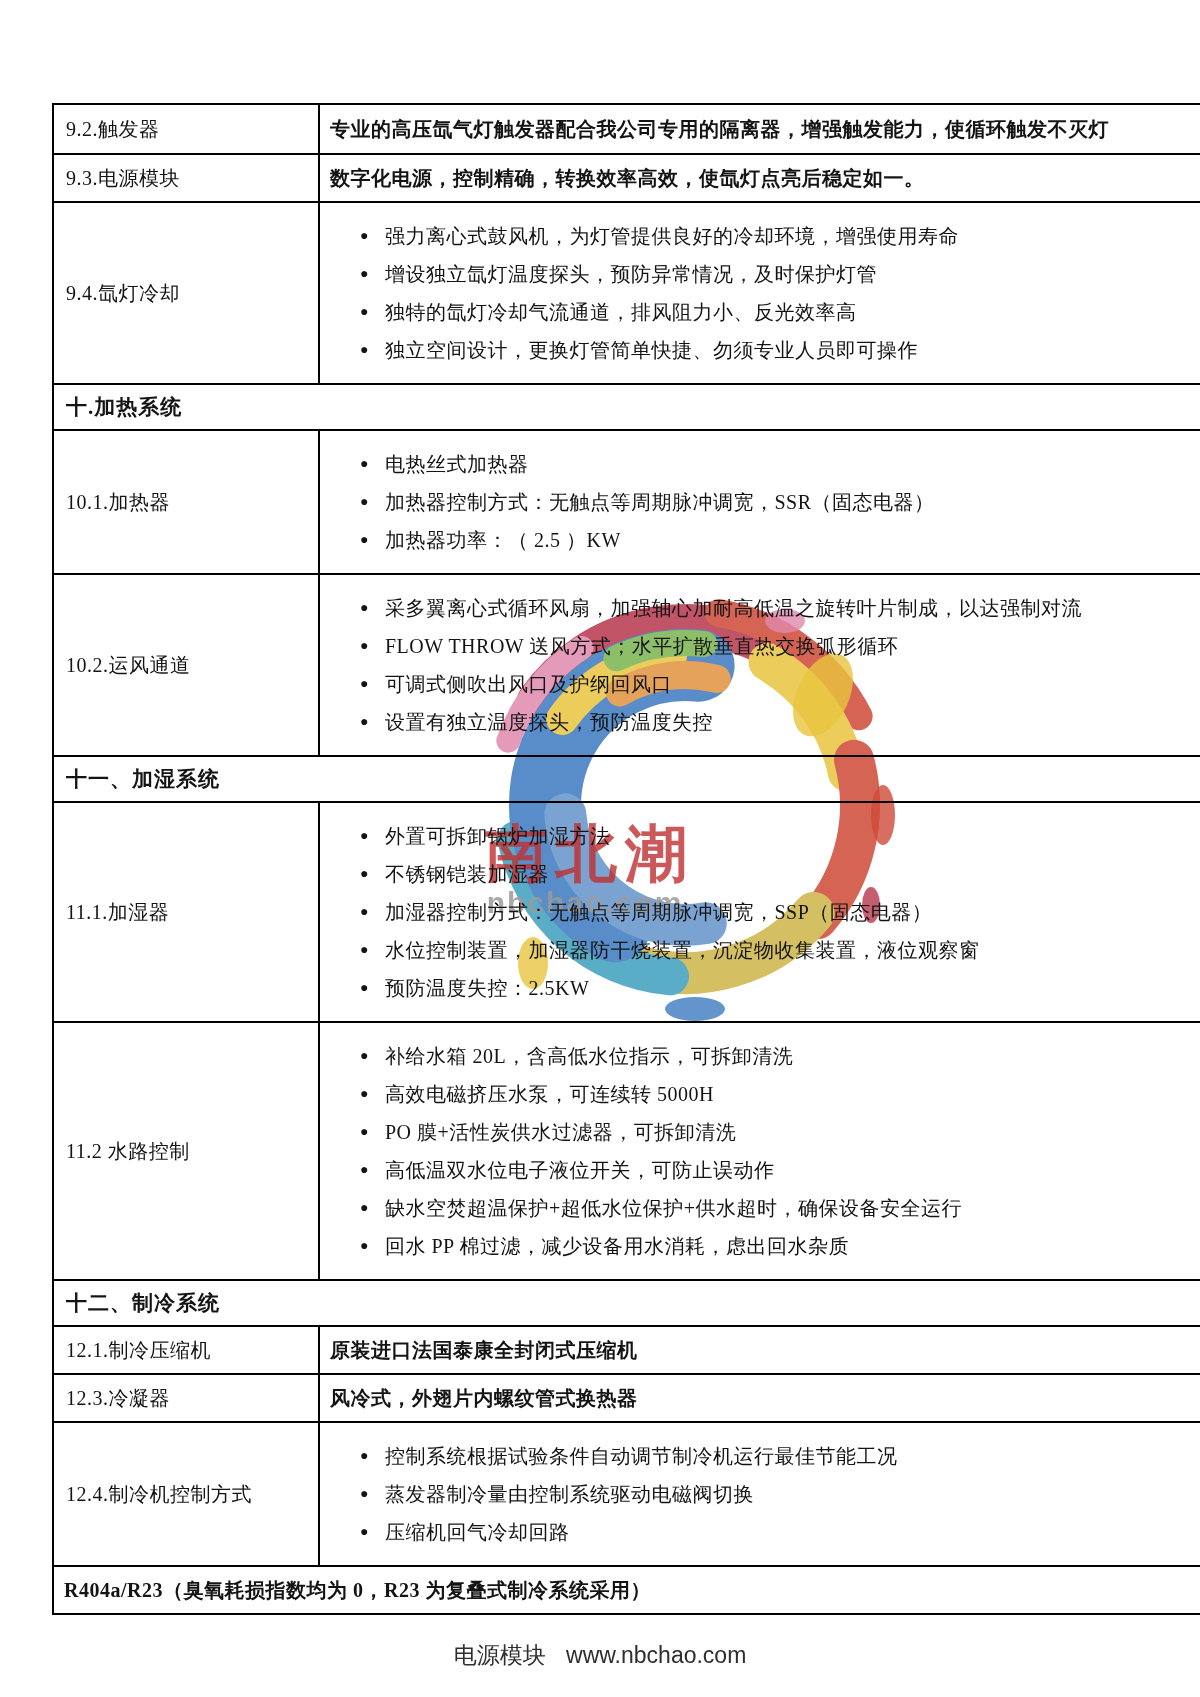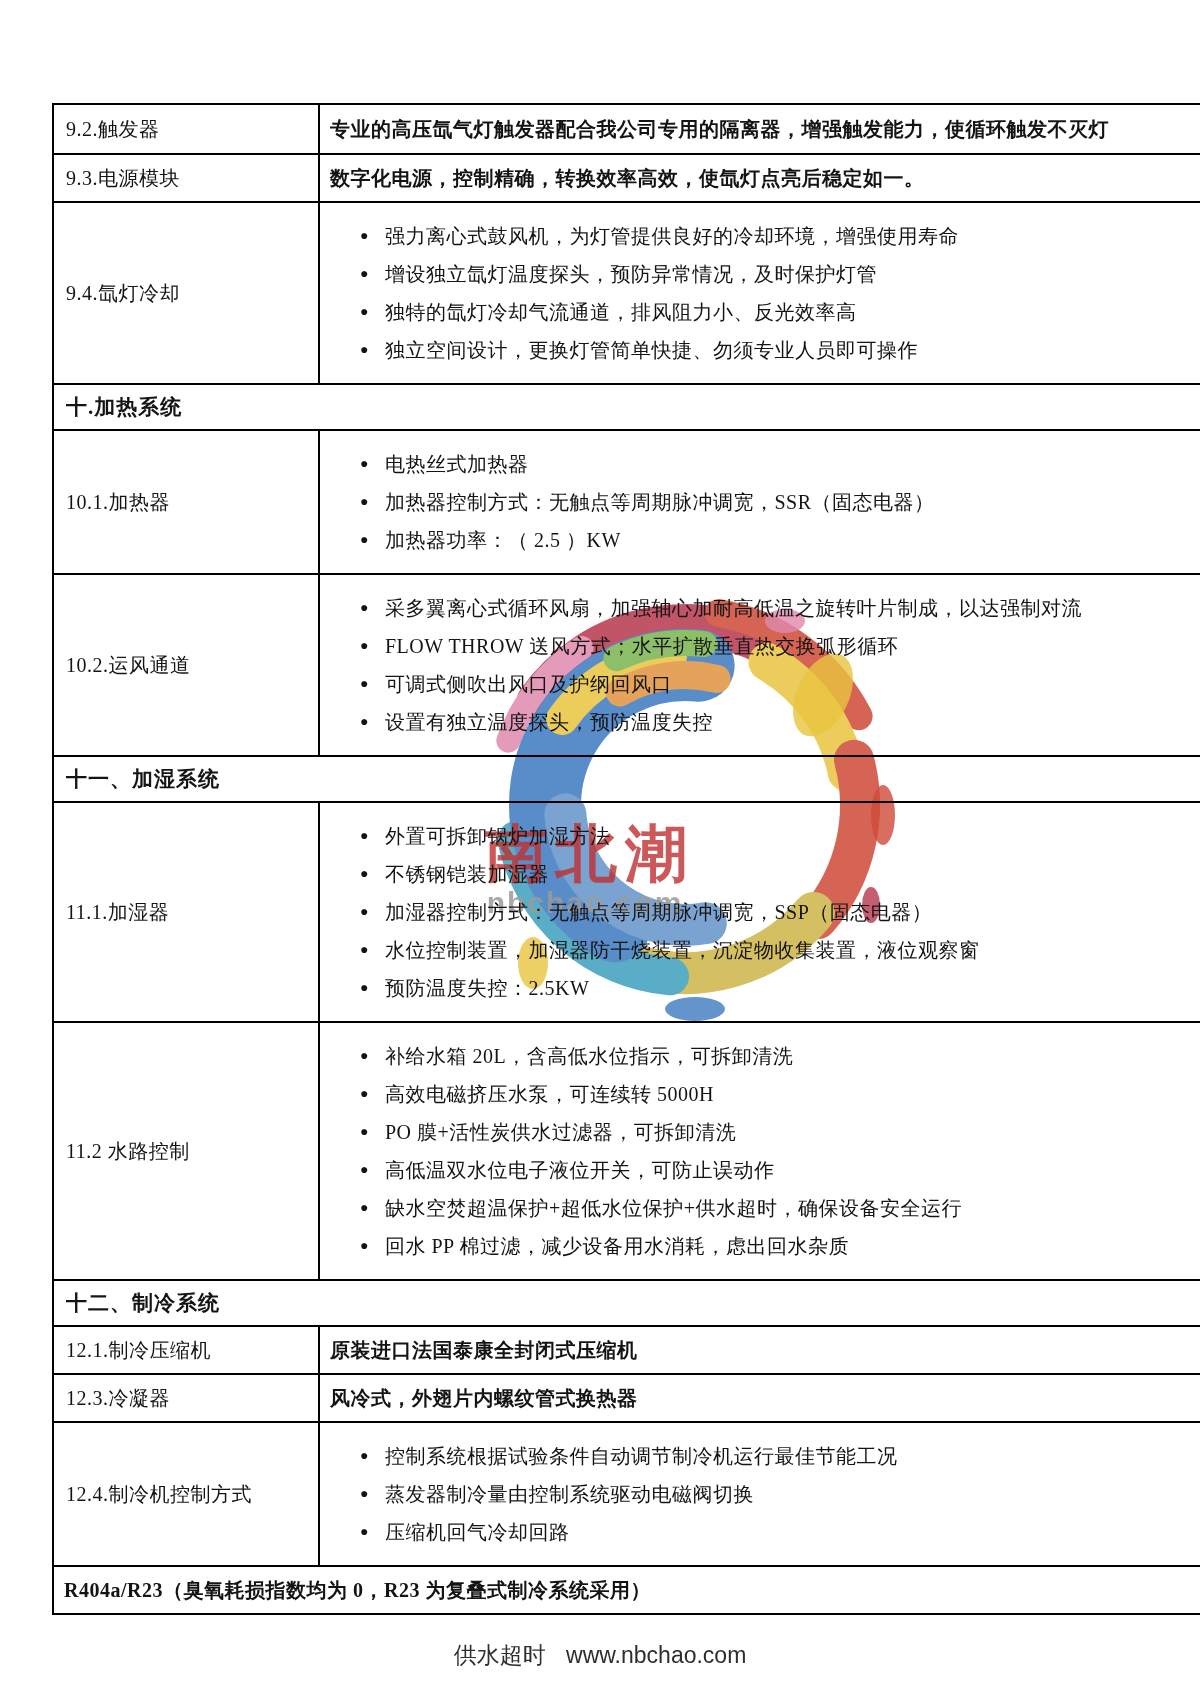--- a/index.html
+++ b/index.html
@@ -324,17 +324,17 @@
         </div>
       </div>
       <div class="tr tr-single">
         <div class="td-content">
           <div class="plain">R404a/R23（臭氧耗损指数均为 0，R23 为复叠式制冷系统采用）</div>
         </div>
       </div>
     </div>
 
   <div class="footer">
-    <span>供水超时</span>
+    <span>电源模块</span>
     <span class="site-url">www.nbchao.com</span>
   </div>
 
 </div>
 
 </body></html>

